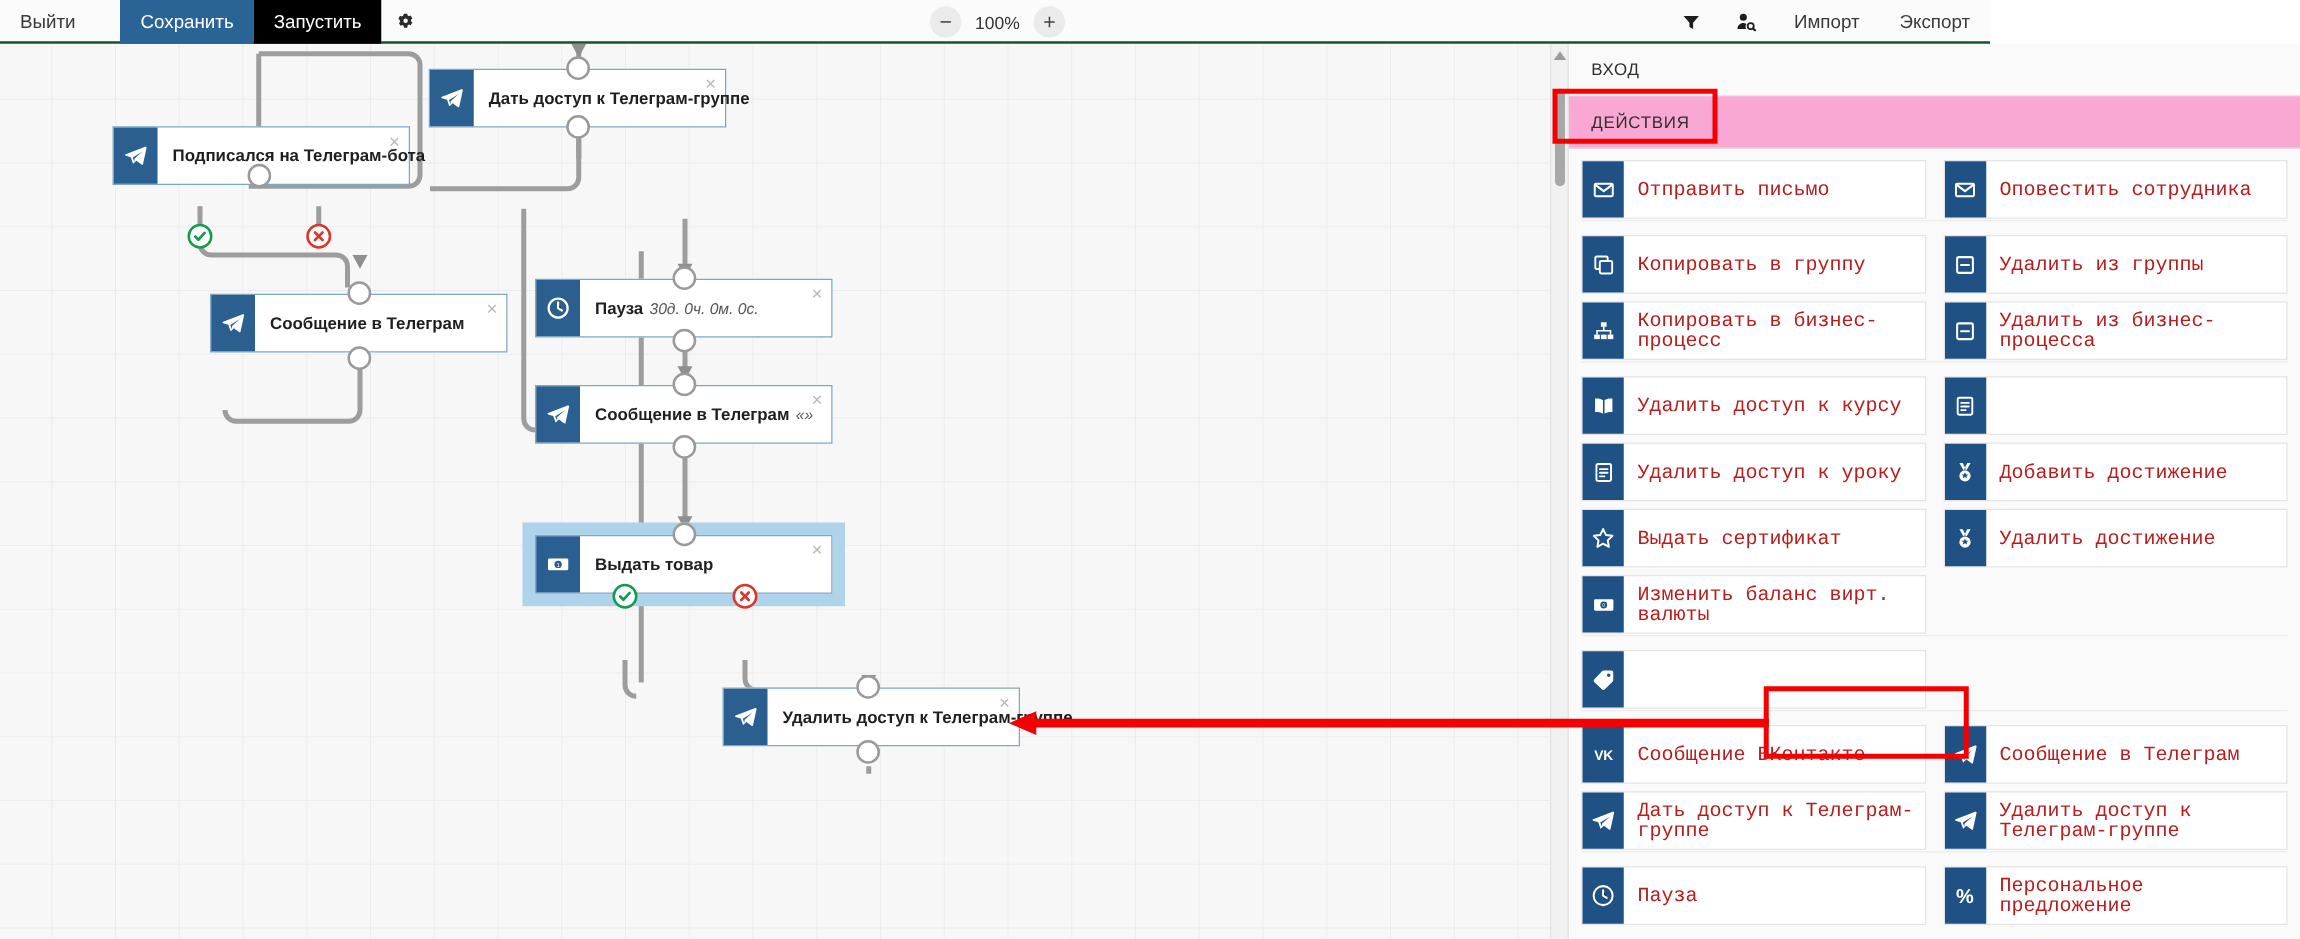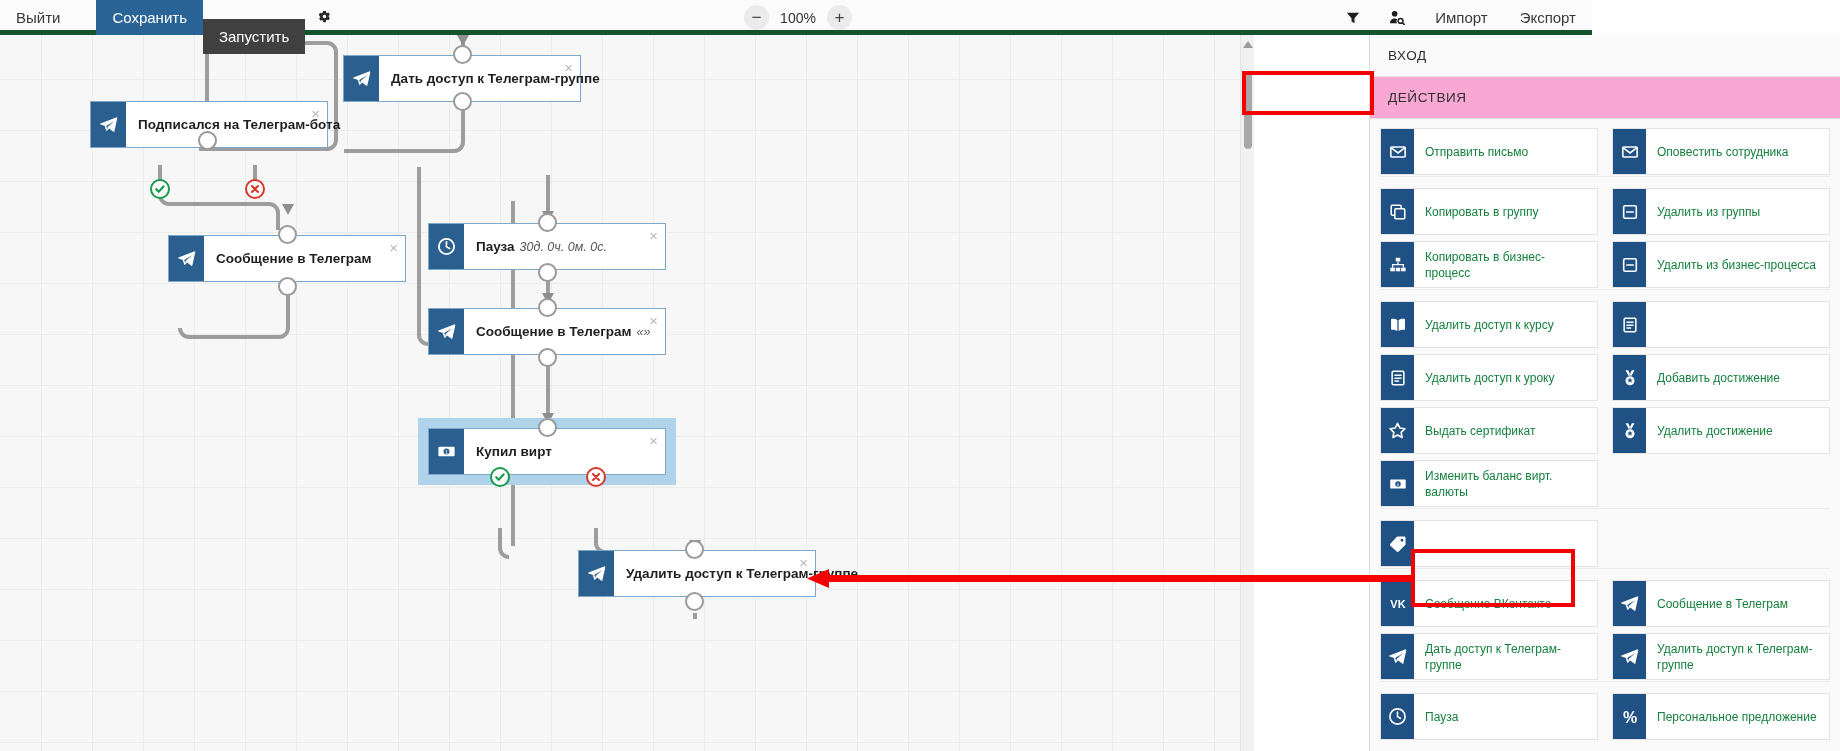--- a/index.html
+++ b/index.html
@@ -9,34 +9,34 @@
     overflow: hidden;
     font-family: "Liberation Sans", sans-serif;
     background: #ffffff;
   }
 
   
   #toolbar {
     position: absolute; left: 0; top: 0;
     width: 1592px; height: 35px;
     background: #fbfbfb;
-    border-bottom: 5px solid #14532d;
+    border-bottom: 2px solid #14532d;
     display: flex; align-items: stretch;
     z-index: 40;
   }
   .tb-btn {
     display: flex; align-items: center; justify-content: center;
     padding: 0 16px; height: 35px;
     font-size: 15px; color: #3a3a3a;
     border: none; background: transparent;
     cursor: pointer; white-space: nowrap;
     font-family: "Liberation Sans", sans-serif;
   }
   .tb-btn.primary { background: #2a6496; color: #fff; margin-left: 20px; }
-  .tb-btn.success { background: #404040; color: #fff; margin-top: 19px; }
+  .tb-btn.success { background: #000000; color: #fff; }
   .tb-gear { width: 38px; padding: 0; }
 
   #zoomgroup {
     position: absolute; left: 744px; top: 0; height: 35px;
     display: flex; align-items: center; gap: 10px;
   }
   .zoom-circle {
     width: 25px; height: 25px; border-radius: 50%;
     background: #ebebeb; color: #444;
     display: flex; align-items: center; justify-content: center;
@@ -134,21 +134,21 @@
   }
   #vscroll .thumb {
     position: absolute; left: 3px; top: 36px;
     width: 8px; height: 78px; border-radius: 4px; background: #a8a8a8;
     cursor: pointer;
   }
 
   
   #panel {
     position: absolute; right: 0; top: 35px;
-    width: 471px; height: 716px;
+    width: 586px; height: 716px;
     background: #fafafa;
     border-left: 1px solid #dcdcdc;
     overflow: hidden;
     z-index: 25;
   }
   .panel-sec {
     height: 42px; display: flex; align-items: center;
     padding-left: 18px;
     font-size: 13.5px; letter-spacing: .6px; color: #2f2f2f;
     background: #f9a8d4; border-bottom: 1px solid #e0e0e0;
@@ -167,21 +167,21 @@
     background: #ffffff; border: 1px solid #e4e4e4;
     display: flex; align-items: stretch; cursor: pointer;
   }
   .act .aico {
     width: 33px; flex: 0 0 33px; background: #1f5185;
     display: flex; align-items: center; justify-content: center;
   }
   .act .alabel {
     flex: 1 1 auto; display: flex; align-items: center;
     padding: 0 8px 0 11px;
-    font-size: 12px; line-height: 16px; color: #15803d;
+    font-size: 16px; line-height: 16px; color: #b91c1c; font-family: Liberation Mono, monospace;
   }
   .grp-sep { grid-column: 1 / span 2; height: 6px; border-top: 1px solid #ececec; }
 
   
   .redbox { position: absolute; border: 4px solid #f40000; z-index: 60; pointer-events: none; }
   #red-arrow { position: absolute; z-index: 60; pointer-events: none; }
 </style>
 </head>
 <body>
 
@@ -345,21 +345,21 @@
 
   <div class="sel-halo" style="left:418px; top:383px; width:258px; height:67px;"></div>
   <div class="node" style="left:428px; top:393px; width:238px; height:47px;">
     <div class="nico">
       <svg width="21" height="21" viewBox="0 0 22 22">
           <rect x="2.5" y="6" width="17" height="10" rx="1.2" fill="#fff"></rect>
           <circle cx="11" cy="11" r="3.1" fill="#2a5f8f"></circle>
           <text x="11" y="13.2" font-size="5" fill="#fff" text-anchor="middle" font-family="Liberation Sans, sans-serif">1</text>
         </svg>
     </div>
-    <div class="nlabel">Купил вирт</div>
+    <div class="nlabel">Выдать товар</div>
     <span class="nclose">×</span>
   </div>
   <div class="port" style="left:538px; top:383px;"></div>
   <div class="port ok" style="left:490px; top:432px;">
     <svg width="12" height="12" viewBox="0 0 12 12">
         <path fill="none" stroke="#169a4e" stroke-width="2.1" stroke-linecap="round" stroke-linejoin="round" d="M2.2 6.2l2.5 2.6 5-5.5"></path>
       </svg>
   </div>
   <div class="port no" style="left:586px; top:432px;">
     <svg width="12" height="12" viewBox="0 0 12 12">

